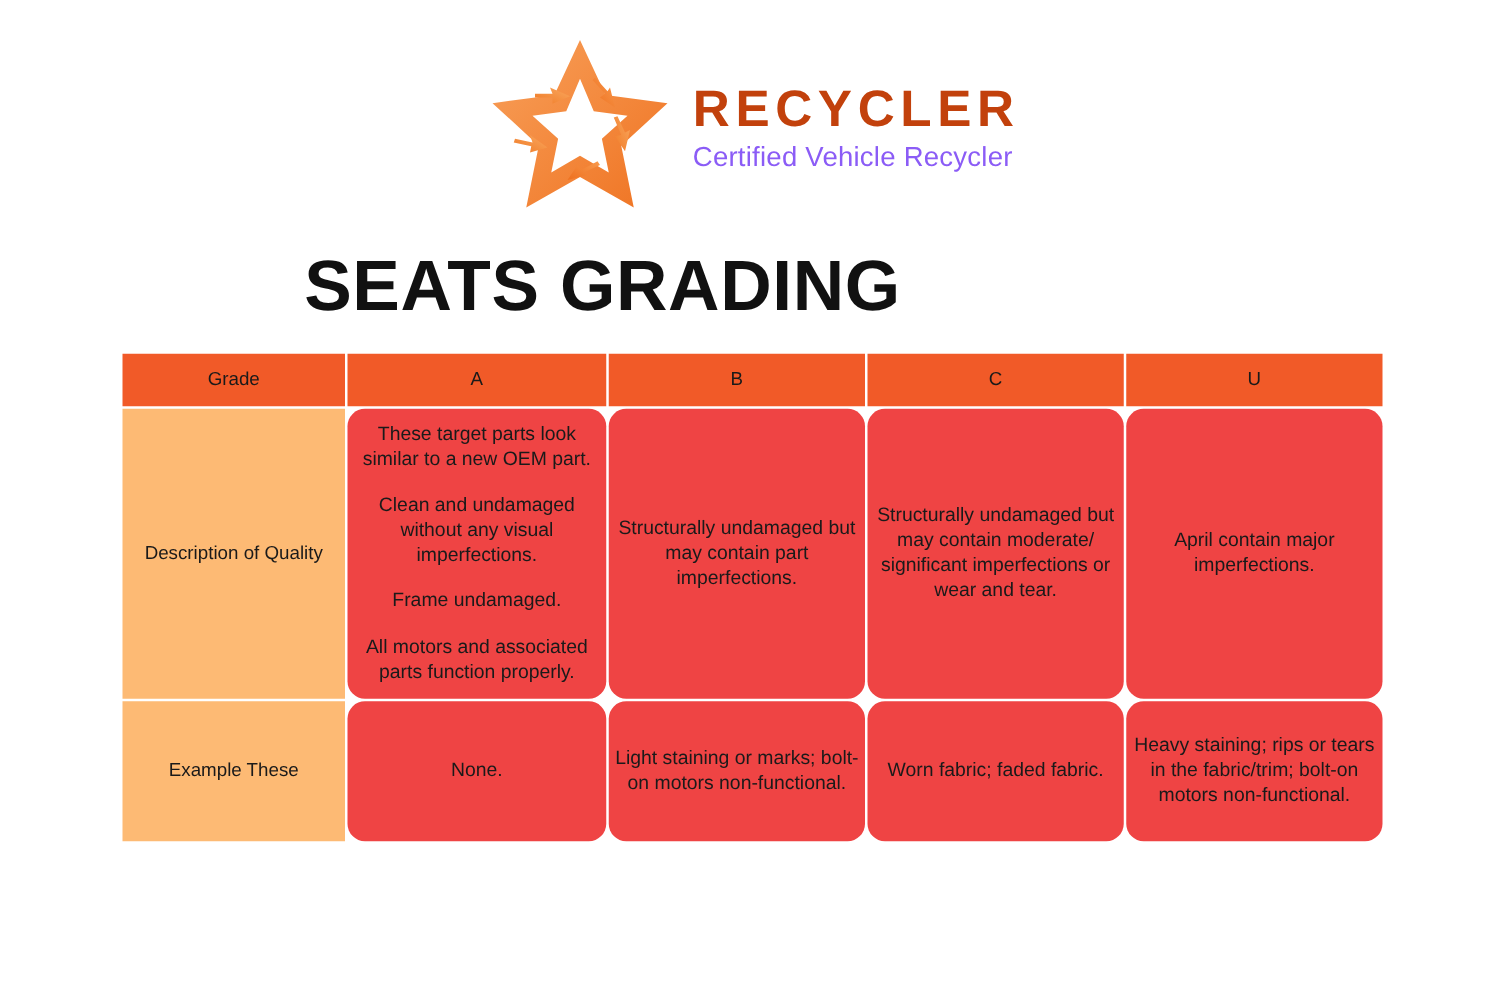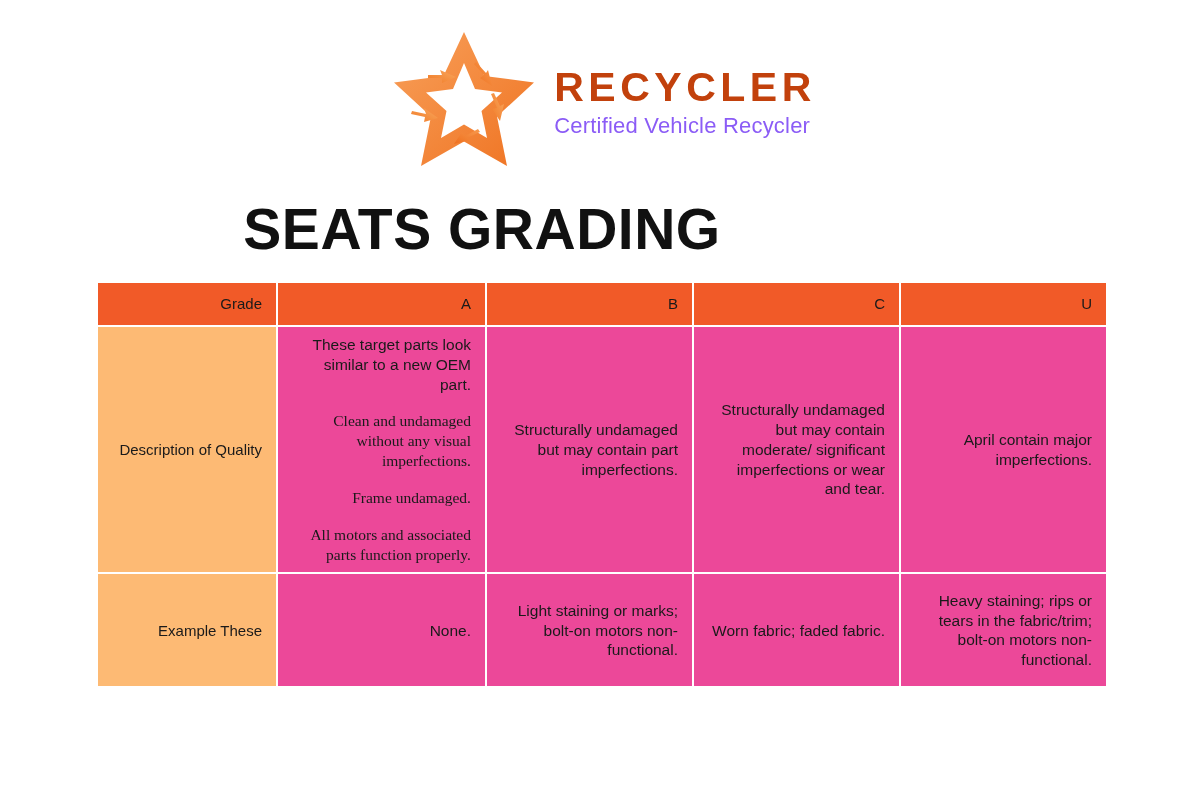--- a/index.html
+++ b/index.html
@@ -69,22 +69,22 @@
     position: absolute;
     left: 96px;
     top: 281px;
     width: 1008px;
     border-collapse: separate;
     border-spacing: 2px;
     background: #ffffff;
     table-layout: fixed;
   }
   .grading-table td, .grading-table th {
-    padding: 8px 14px;
-    text-align: right;
+    padding: 8px 0;
+    text-align: center;
     vertical-align: middle;
     color: #1a1a1a;
     font-weight: normal;
     line-height: 1.28;
   }
   .col-label { width: 178px; }
   .col-a { width: 207px; }
   .col-b { width: 205px; }
   .col-c { width: 205px; }
   .col-u { width: 205px; }
@@ -94,25 +94,26 @@
     font-weight: bold;
     font-size: 15px;
     height: 42px;
   }
   .rowlabel {
     background: #fdba74;
     font-weight: bold;
     font-size: 15px;
   }
   .cell {
-    background: #ec4899;
+    background: #ef4444;
     font-size: 15.5px;
+    border-radius: 14px;
   }
   .cell p { margin: 0; }
-  .cell p + p { margin-top: 17px; font-family: Liberation Serif, serif; }
+  .cell p + p { margin-top: 17px; }
 
   .row-desc td { height: 232px; }
   .row-dmg td { height: 112px; }
 </style>
 </head>
 <body>
 
 <div class="page">
 
   <div class="logo-block">

